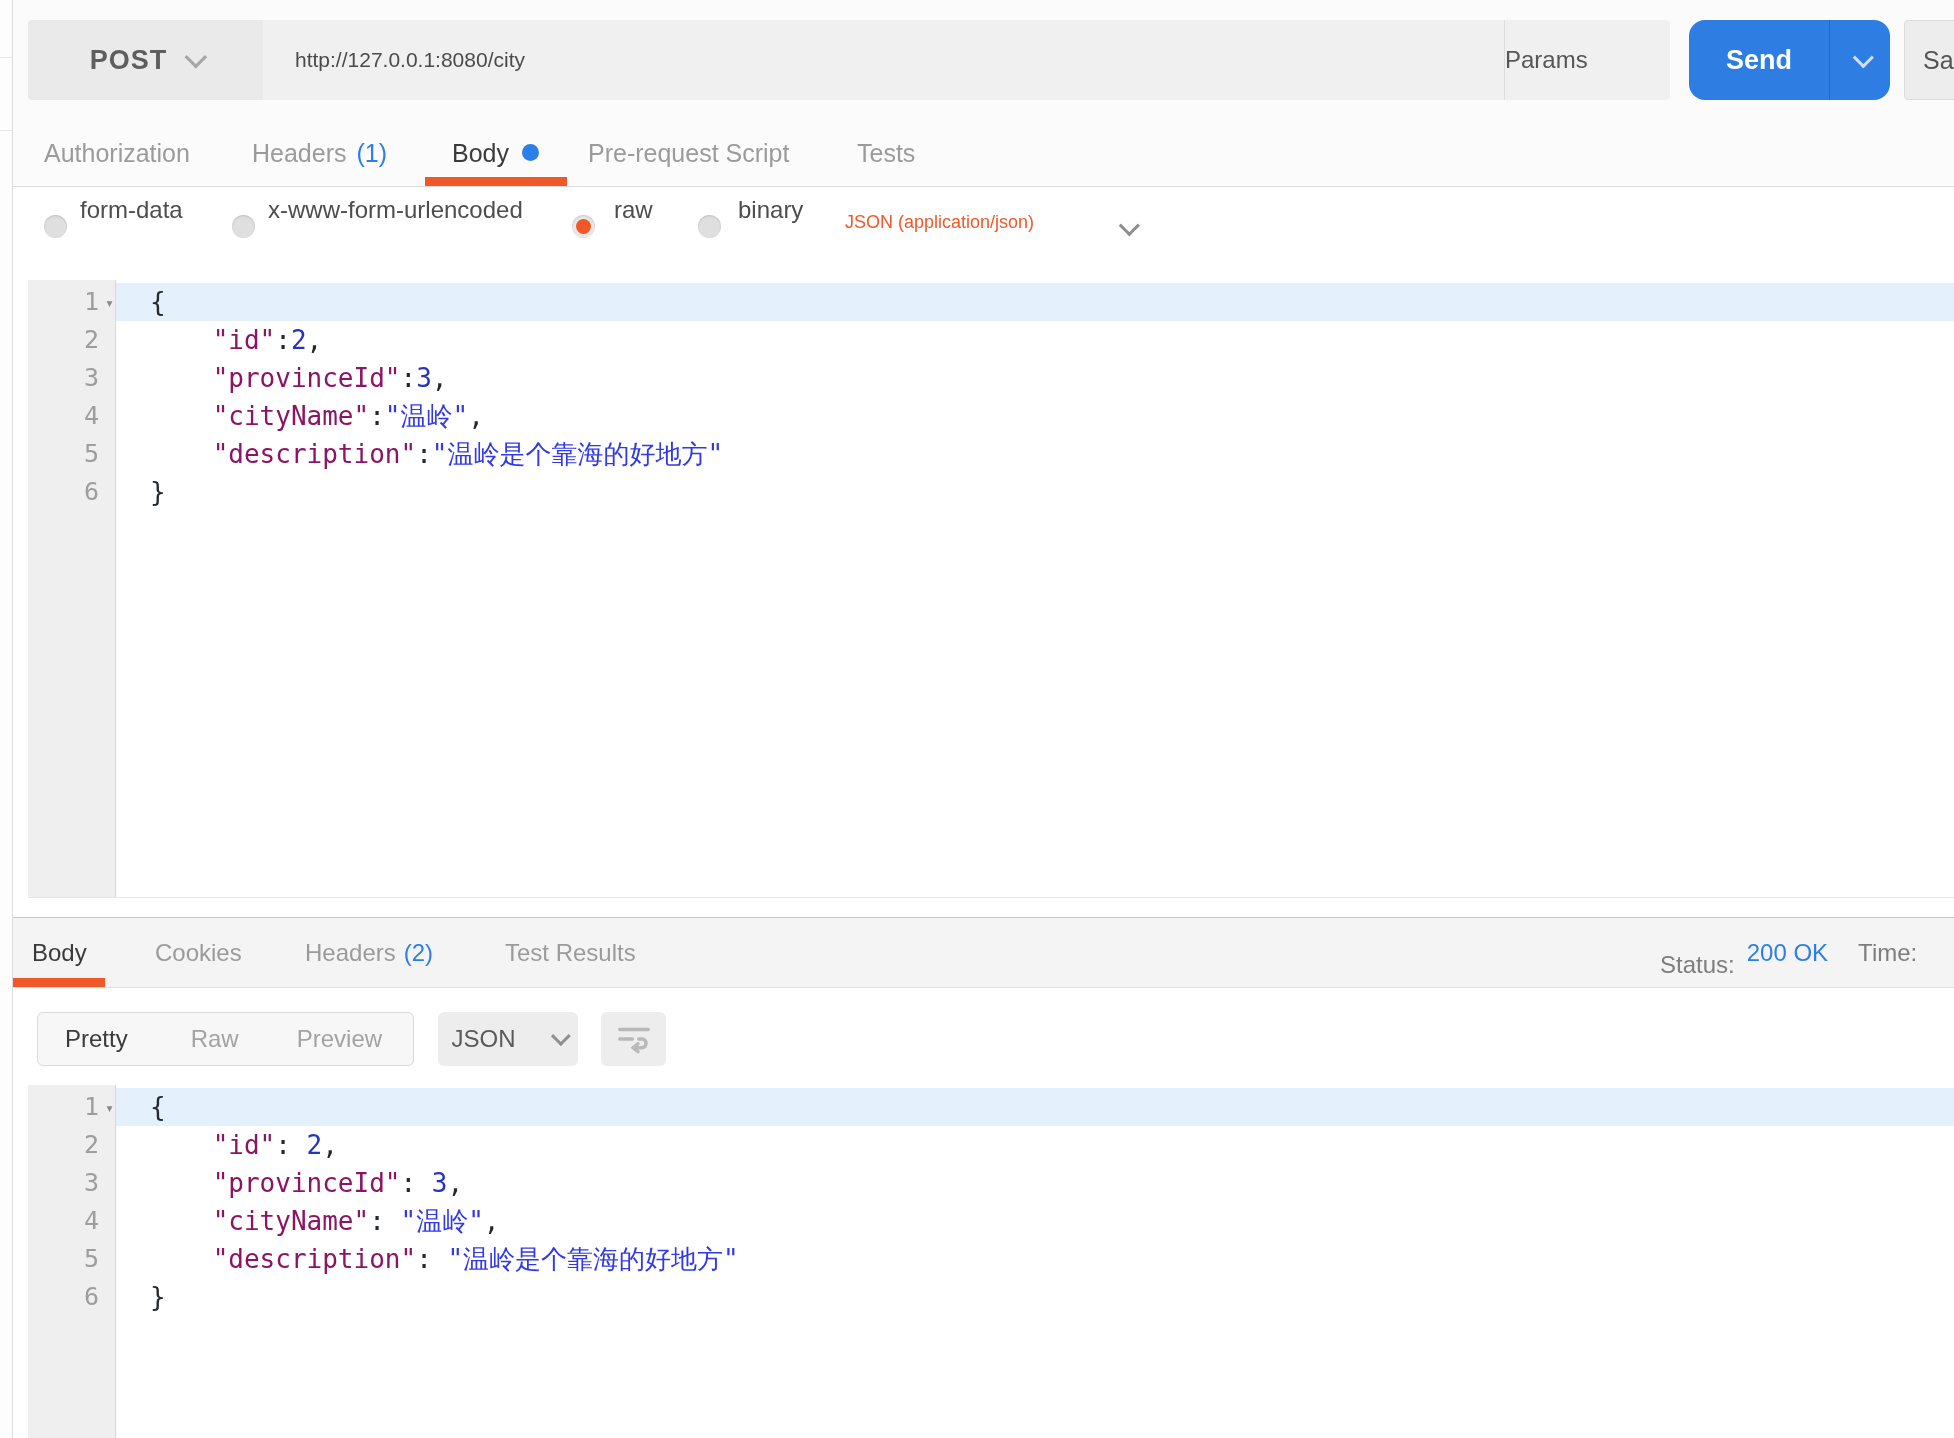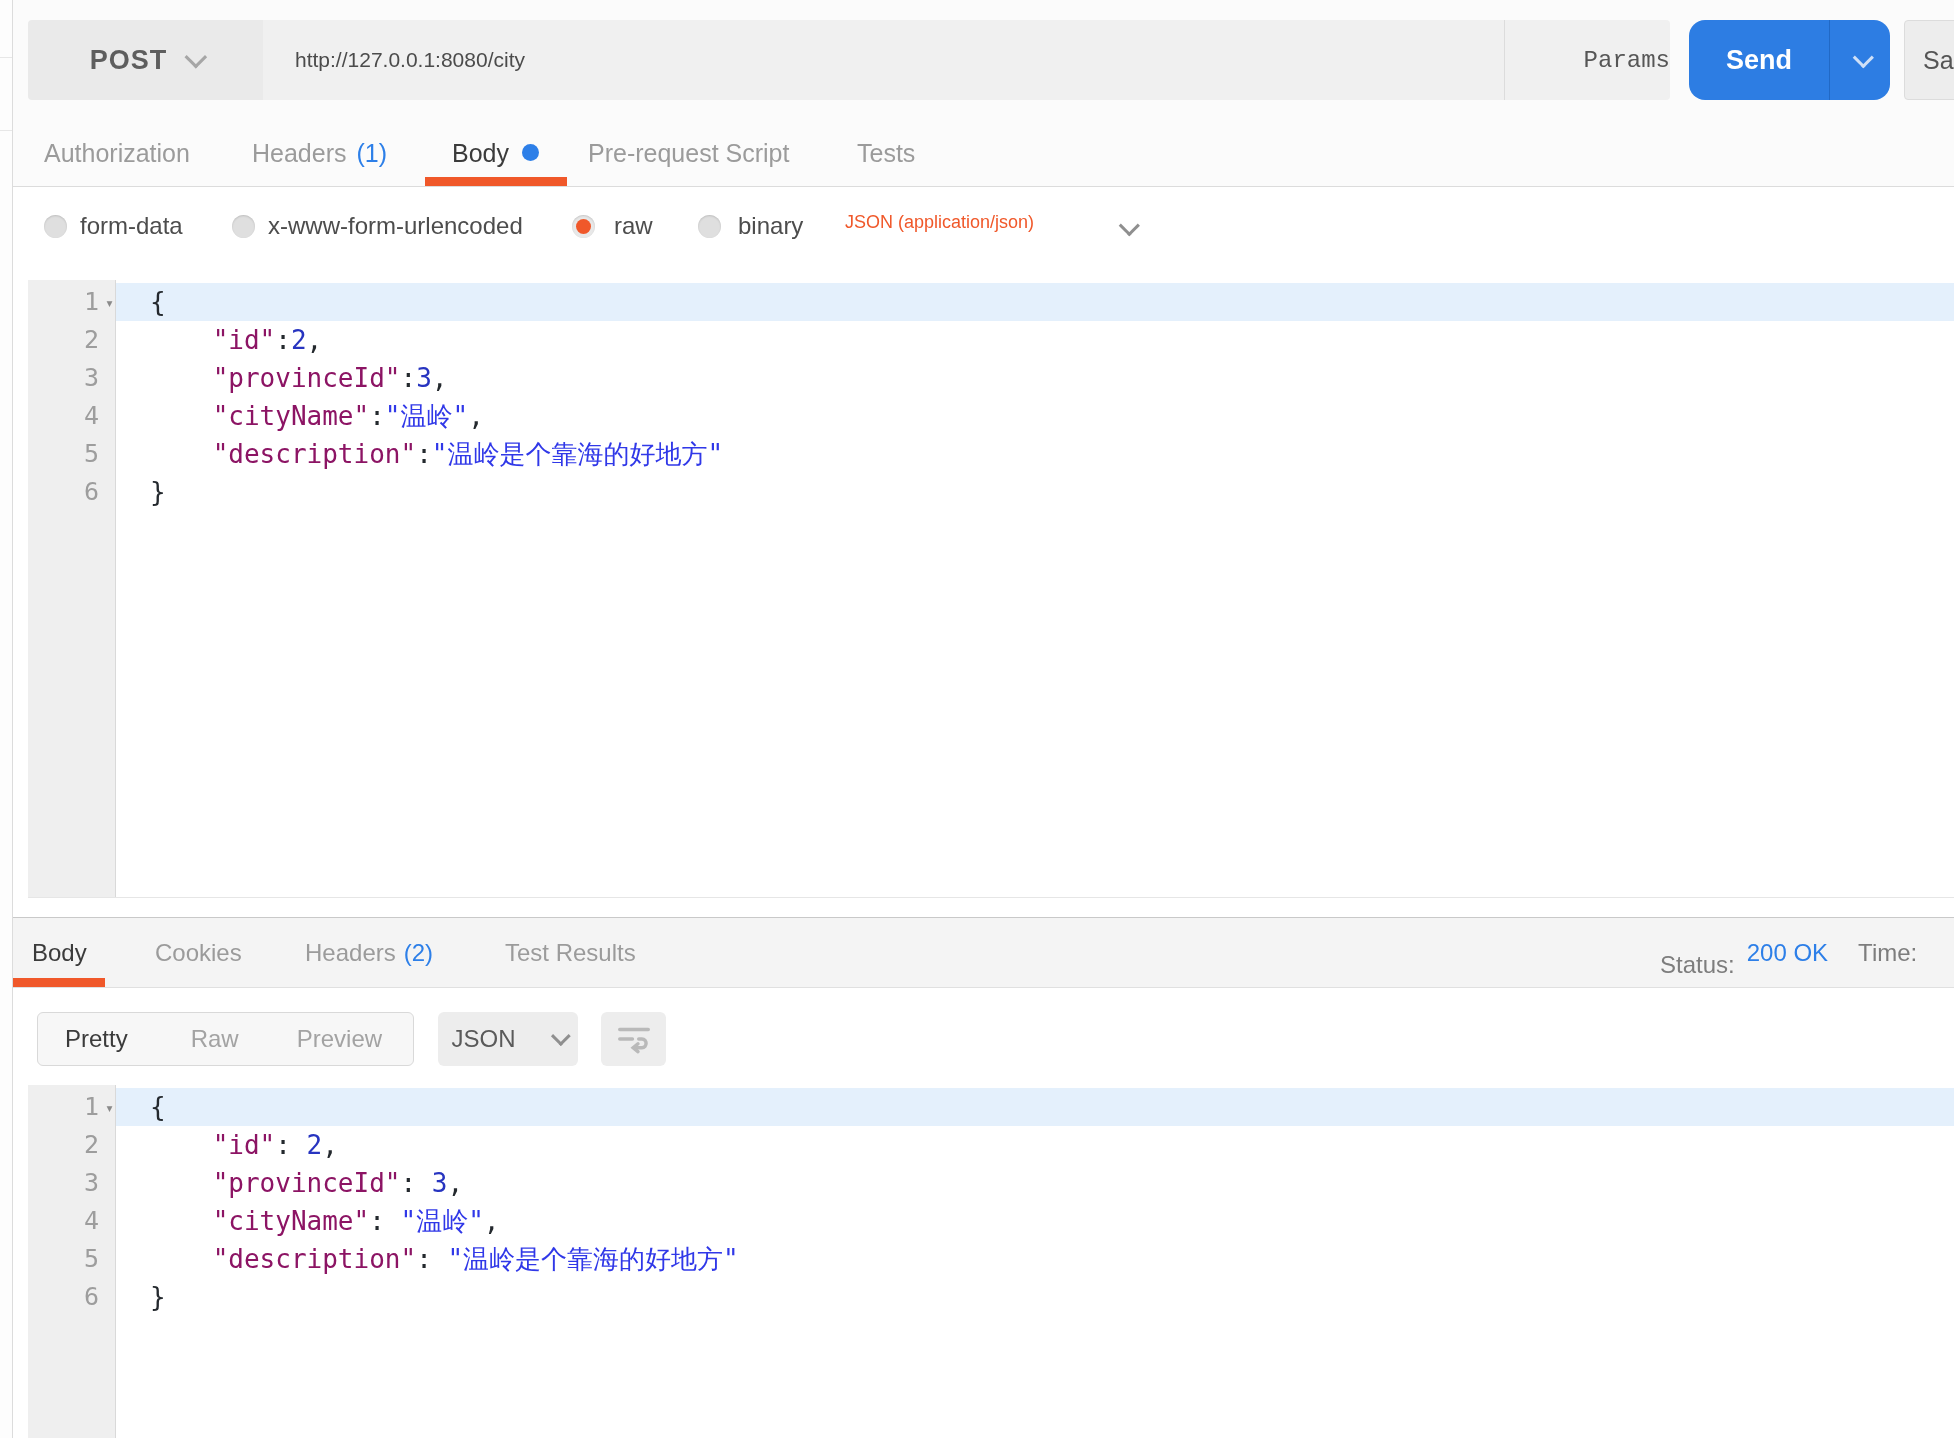--- a/index.html
+++ b/index.html
@@ -19,22 +19,22 @@
 
   .method-box{left:28px;top:20px;width:235px;height:80px;background:#eaeaea;border-radius:4px 0 0 4px;
     display:flex;align-items:center;justify-content:center;gap:18px;cursor:pointer;}
   .method-box .m-label{color:#5e5e5e;font-size:27px;font-weight:700;letter-spacing:1px;}
   .chev{display:inline-block;border-right:3px solid #a6a6a6;border-bottom:3px solid #a6a6a6;
     width:13px;height:13px;transform:rotate(45deg) translateY(-4px);}
   .url-field{left:263px;top:20px;width:1241px;height:80px;background:#f0f0f0;
     display:flex;align-items:center;padding-left:32px;box-sizing:border-box;
     font-size:21px;color:#4b4b4b;cursor:text;}
   .params-btn{left:1504px;top:20px;width:165px;height:80px;background:#f0f0f0;border-left:1px solid #dcdcdc;
-    border-radius:0 4px 4px 0;display:flex;align-items:center;justify-content:flex-end;
-    font-size:24px;color:#565656;cursor:pointer;font-family:Liberation Mono, monospace;}
+    border-radius:0 4px 4px 0;display:flex;align-items:center;justify-content:flex-start;
+    font-size:24px;color:#565656;cursor:pointer;}
   .send-btn{left:1689px;top:20px;width:201px;height:80px;background:#2d7de3;border-radius:16px;
     display:flex;align-items:stretch;cursor:pointer;}
   .send-main{width:140px;display:flex;align-items:center;justify-content:center;
     color:#ffffff;font-size:27px;font-weight:700;}
   .send-caret{flex:1;border-left:1px solid #2169c6;display:flex;align-items:center;justify-content:center;}
   .send-caret .chev{border-color:#cfe0f7;width:12px;height:12px;border-width:3px;}
   .save-btn{left:1904px;top:20px;width:160px;height:80px;background:#ededed;border:1px solid #dcdcdc;
     border-radius:4px;box-sizing:border-box;display:flex;align-items:center;padding-left:18px;
     font-size:25px;color:#555555;cursor:pointer;}
 
@@ -44,21 +44,21 @@
   .req-tab.active{color:#3b3b3b;}
   .tab-dot{left:522px;top:144px;width:17px;height:17px;border-radius:50%;background:#2d7fe8;}
   .tab-underline{left:425px;top:177px;width:142px;height:9px;background:#f0582a;}
 
   
   .radio{top:215px;width:23px;height:23px;border-radius:50%;background:#dfdfdf;
     box-shadow:inset 0 1px 2px rgba(0,0,0,0.15);cursor:pointer;}
   .radio.selected{background:#e8e8e8;}
   .radio.selected::after{content:"";position:absolute;left:4px;top:4px;width:15px;height:15px;
     border-radius:50%;background:#f0582a;}
-  .radio-label{top:212px;font-size:24px;color:#4d4d4d;cursor:pointer;}
+  .radio-label{top:196px;font-size:24px;color:#4d4d4d;cursor:pointer;}
   .ctype{left:845px;top:212px;font-size:18px;color:#f0582a;cursor:pointer;}
   .ctype-chev{left:1119px;top:221px;}
   .ctype-chev .chev{border-color:#8f8f8f;width:12px;height:12px;}
 
   
   .editor{left:28px;right:0;}
   .editor .gutter{position:absolute;left:0;top:0;bottom:0;width:87px;background:#efefef;
     border-right:1px solid #d9d9d9;box-sizing:content-box;padding-top:3px;}
   .editor .gnum{position:relative;height:38px;line-height:38px;text-align:right;padding-right:16px;
     color:#9d9d9d;font-family:"DejaVu Sans Mono",monospace;font-size:25px;}

